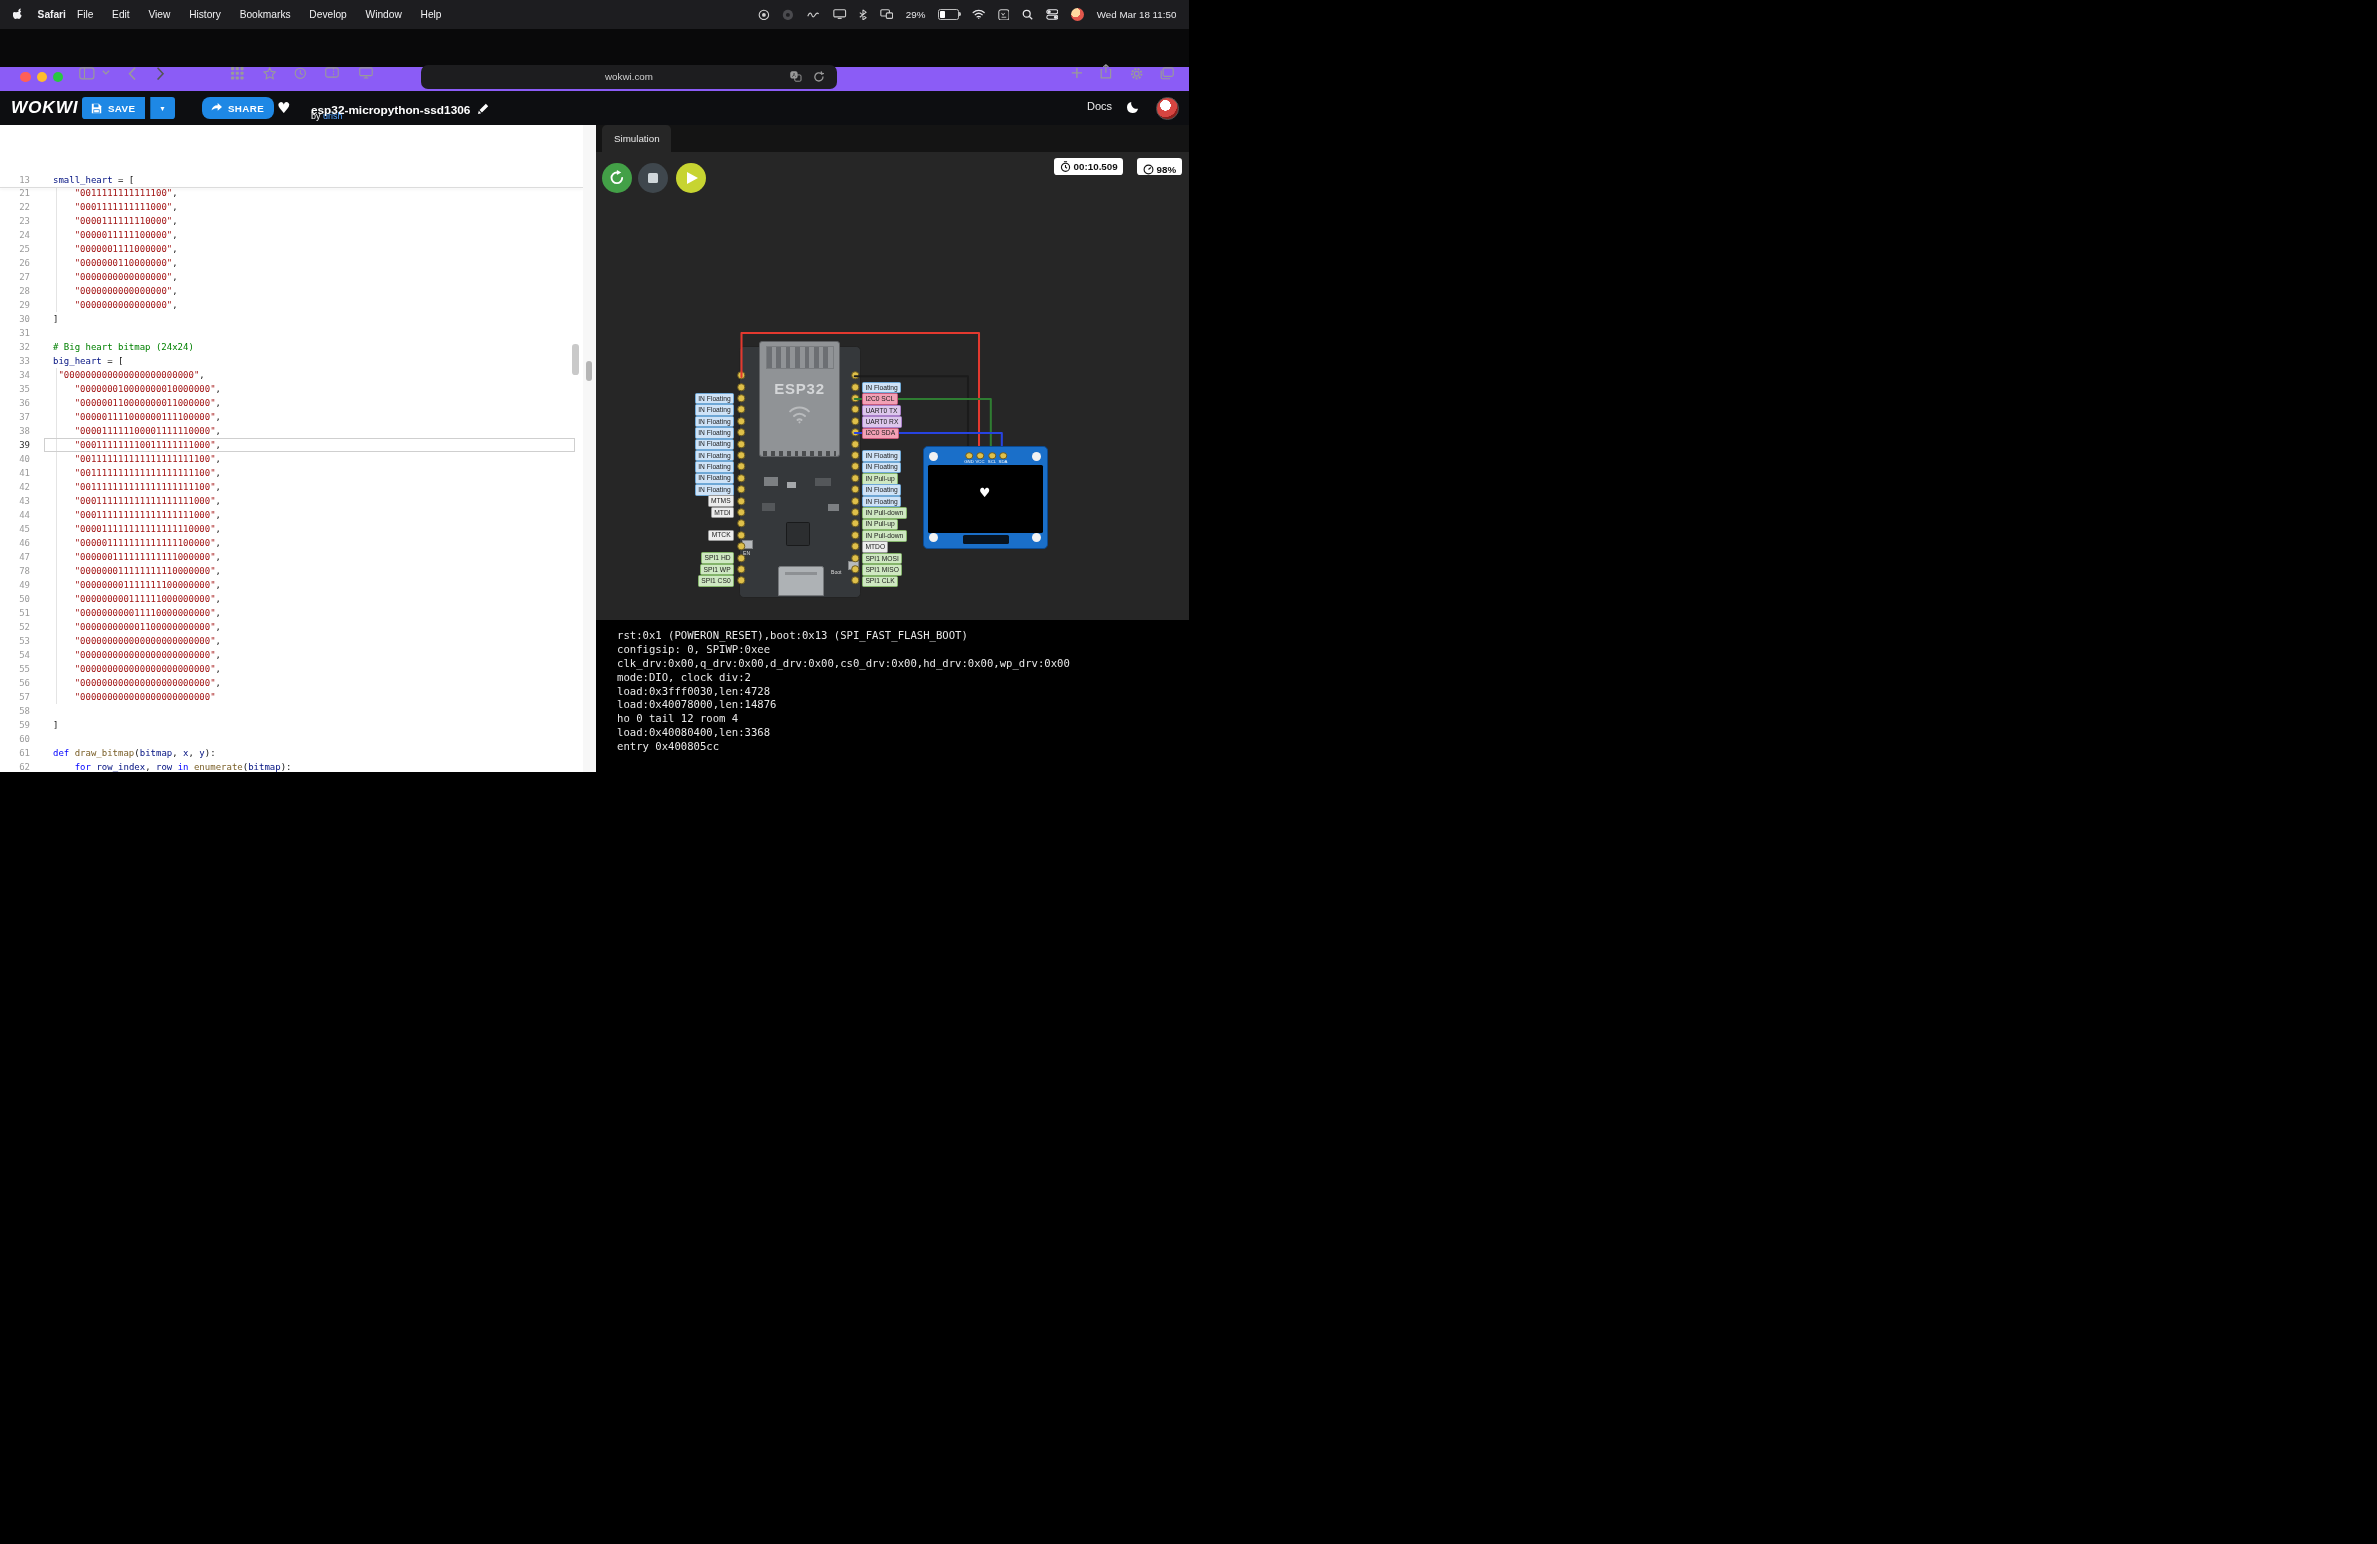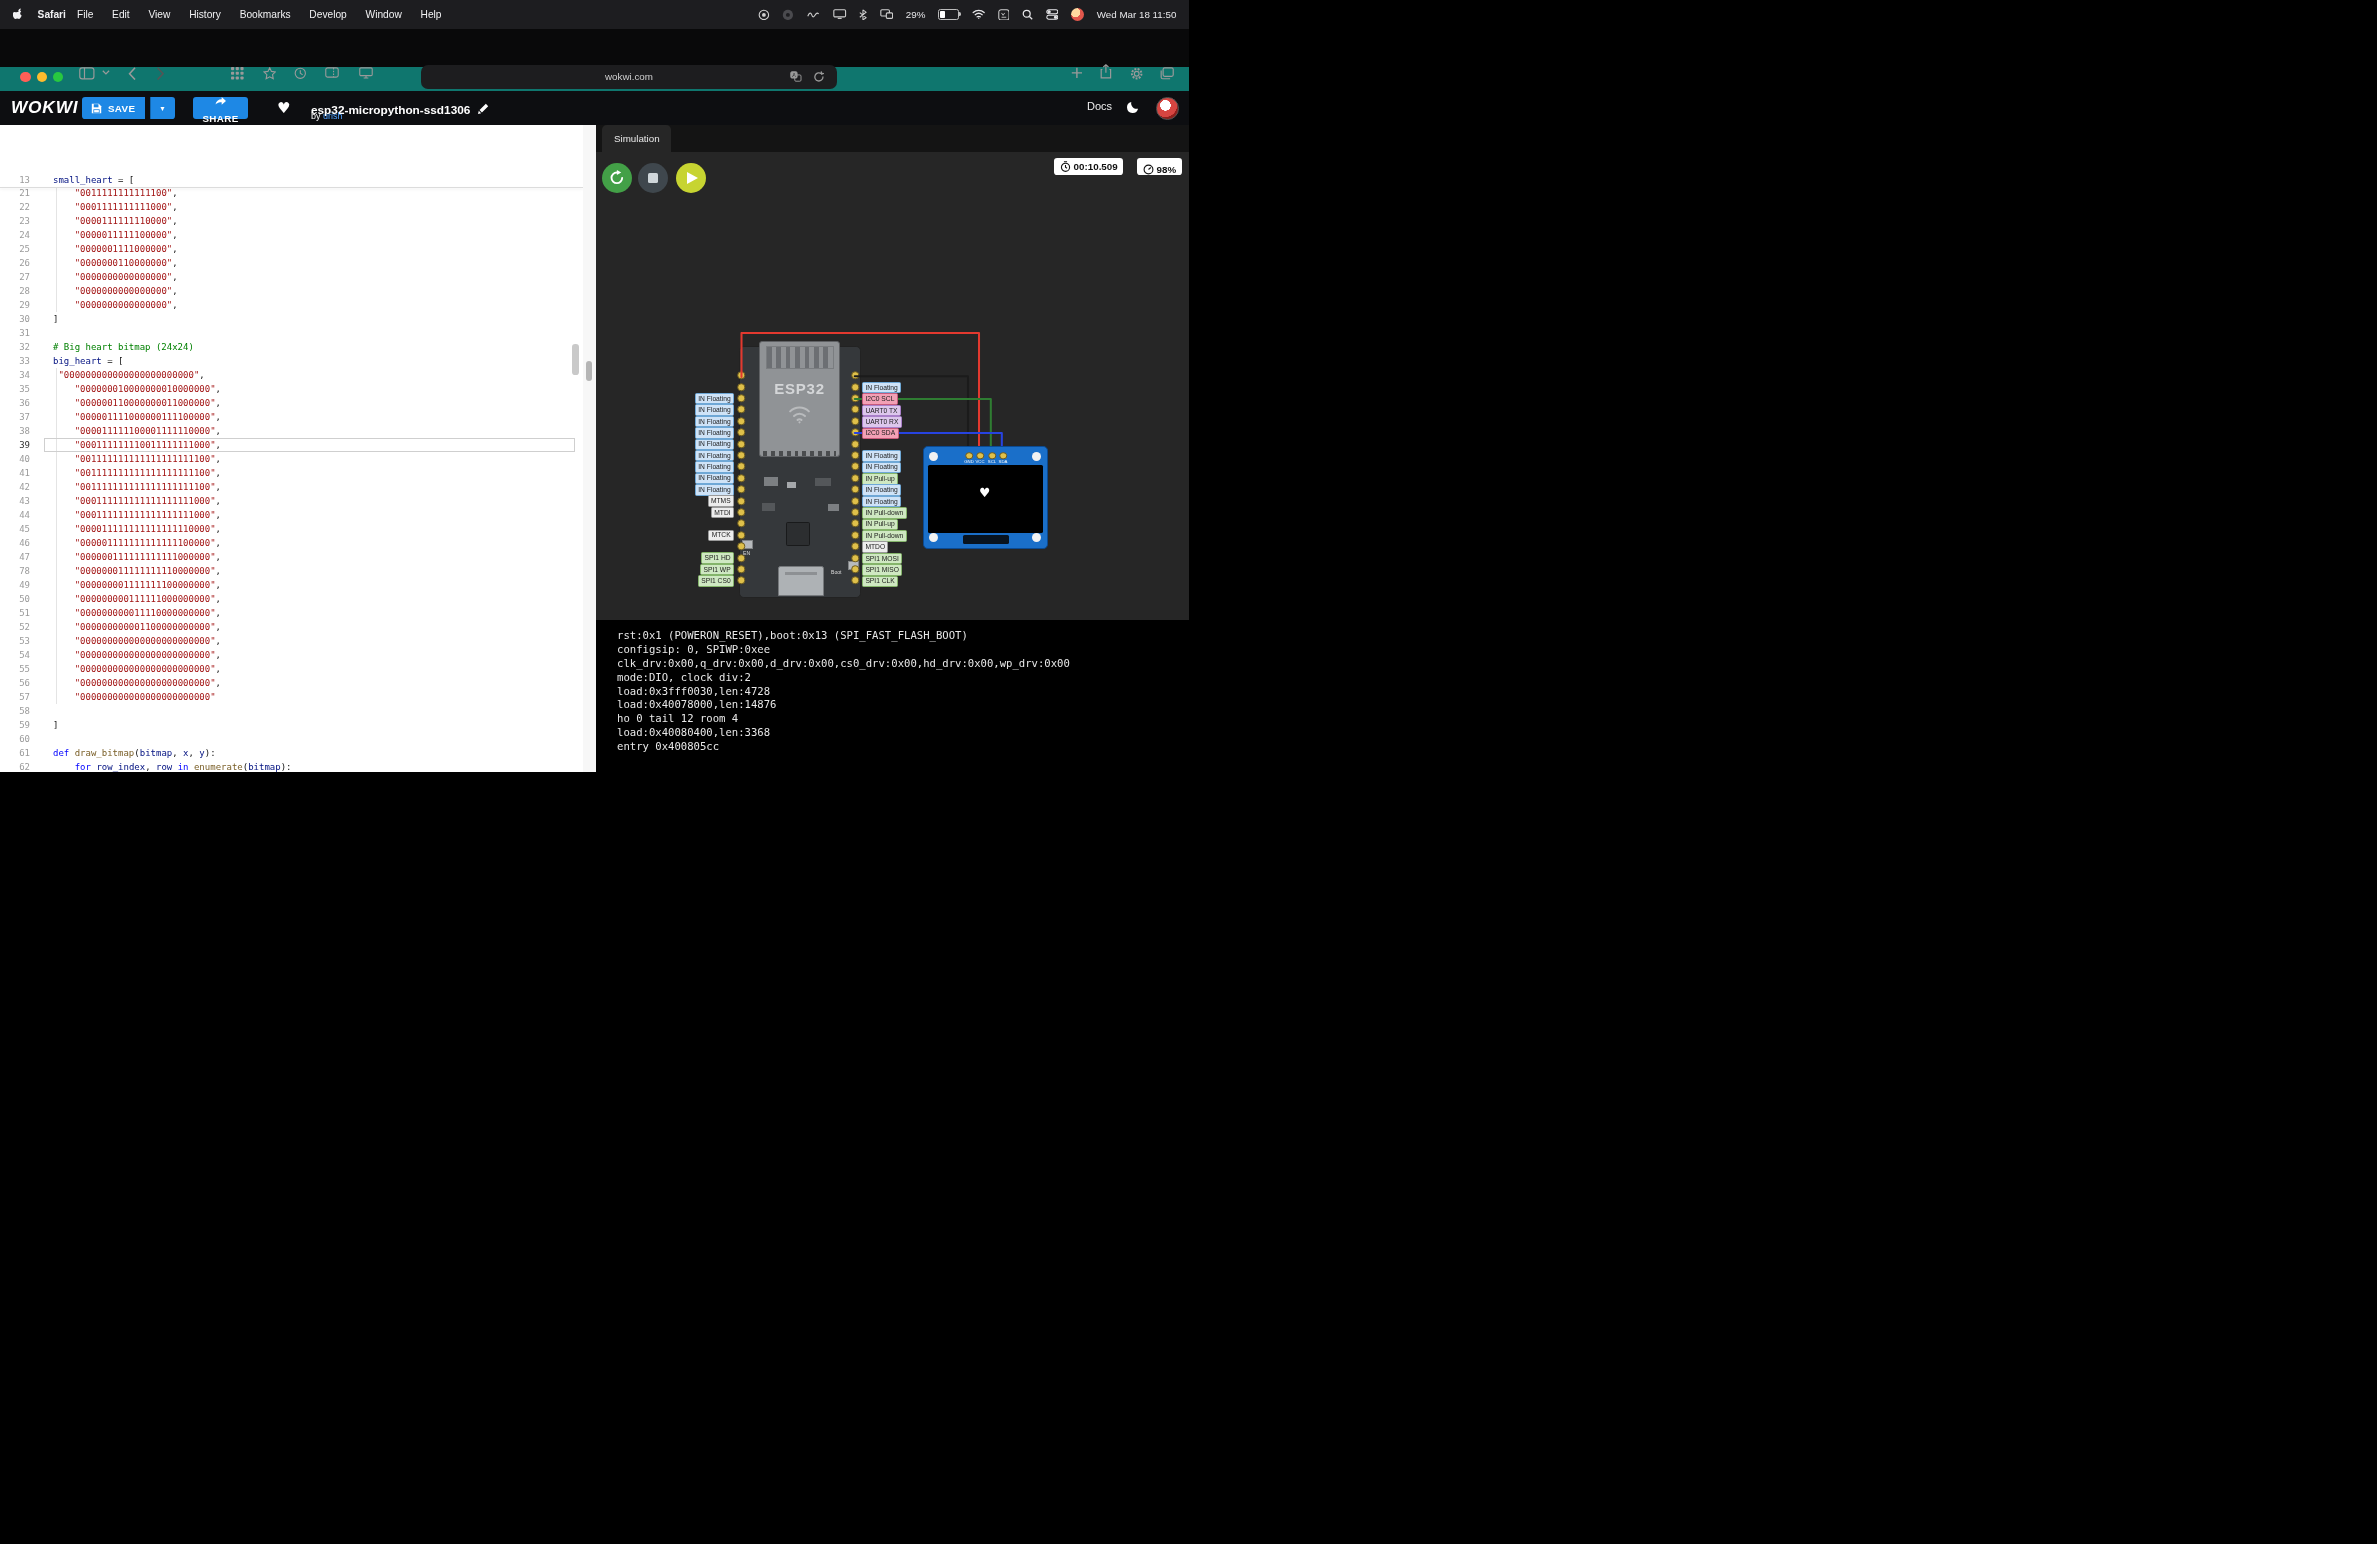--- a/index.html
+++ b/index.html
@@ -1,16 +1,16 @@
 <!DOCTYPE html>
 <html style="font-size:12.6px"><head>
 <meta charset="utf-8">
 <style>
   html,body{margin:0;padding:0;background:#000;}
-  #root{position:relative;width:1189px;height:772px;overflow:hidden;background:#0f766e;
+  #root{position:relative;width:1189px;height:772px;overflow:hidden;background:#8b5cf6;
         font-family:"Liberation Sans",sans-serif;-webkit-font-smoothing:antialiased;}
   .abs{position:absolute;}
   svg{display:block;}
 
   
   #menubar{position:absolute;left:0;top:0;width:1189px;height:29px;background:#1d1d20;
            display:flex;align-items:center;color:#f1f1f3;font-size:10.2px;}
   #menubar .apple{margin-left:12.6px;display:flex;align-items:center;}
   .mitem{margin:0 9.4px;white-space:nowrap;cursor:default;}
   .mapp{font-weight:700;margin-left:14px;margin-right:1.6px;}
@@ -38,21 +38,21 @@
          display:flex;align-items:center;justify-content:center;flex:none;font-family:"Liberation Serif",serif;}
 
   
   #appheader{position:absolute;left:0;top:91px;width:1189px;height:34px;background:#0d0e11;}
   #wokwi-logo{position:absolute;left:11px;top:5.5px;color:#fff;font-style:italic;font-weight:900;
               font-size:17.3px;letter-spacing:0.8px;}
   .btn-blue{position:absolute;top:6.3px;height:22px;background:#1e88e5;color:#fff;font-weight:700;font-size:9.8px;
             display:flex;align-items:center;gap:5.5px;padding:0 9.4px;letter-spacing:0.4px;}
   #btn-save{left:82px;border-radius:3.1px 0 0 3.1px;}
   #btn-save-caret{left:150px;width:23.6px;padding:0;justify-content:center;border-left:0.8px solid rgba(0,0,0,.25);border-radius:0 3.1px 3.1px 0;}
-  #btn-share{left:193px;border-radius:3px;flex-direction:column;}
+  #btn-share{left:202px;border-radius:8px;}
   #like-heart{position:absolute;left:277px;top:7.9px;color:#fff;font-size:15px;font-family:"DejaVu Sans",sans-serif;}
   #proj-title{position:absolute;left:311px;top:12px;color:#fff;font-size:11.8px;font-weight:600;display:flex;gap:7.9px;}
   #proj-by{position:absolute;left:311px;top:19.7px;color:#fff;font-size:9px;}
   #proj-by a{color:#4ea1ff;text-decoration:none;}
   #docs-link{position:absolute;left:1087px;top:9.4px;color:#eee;font-size:11px;}
   #moon{position:absolute;left:1126px;top:8.6px;}
   #avatar{position:absolute;left:1156px;top:6.3px;width:21px;height:21px;border-radius:50%;
           background:radial-gradient(circle at 40% 35%,#fff 0 28%,#d64541 29% 62%,#8f1f1c 63%);border:0.8px solid #555;}
 
   

